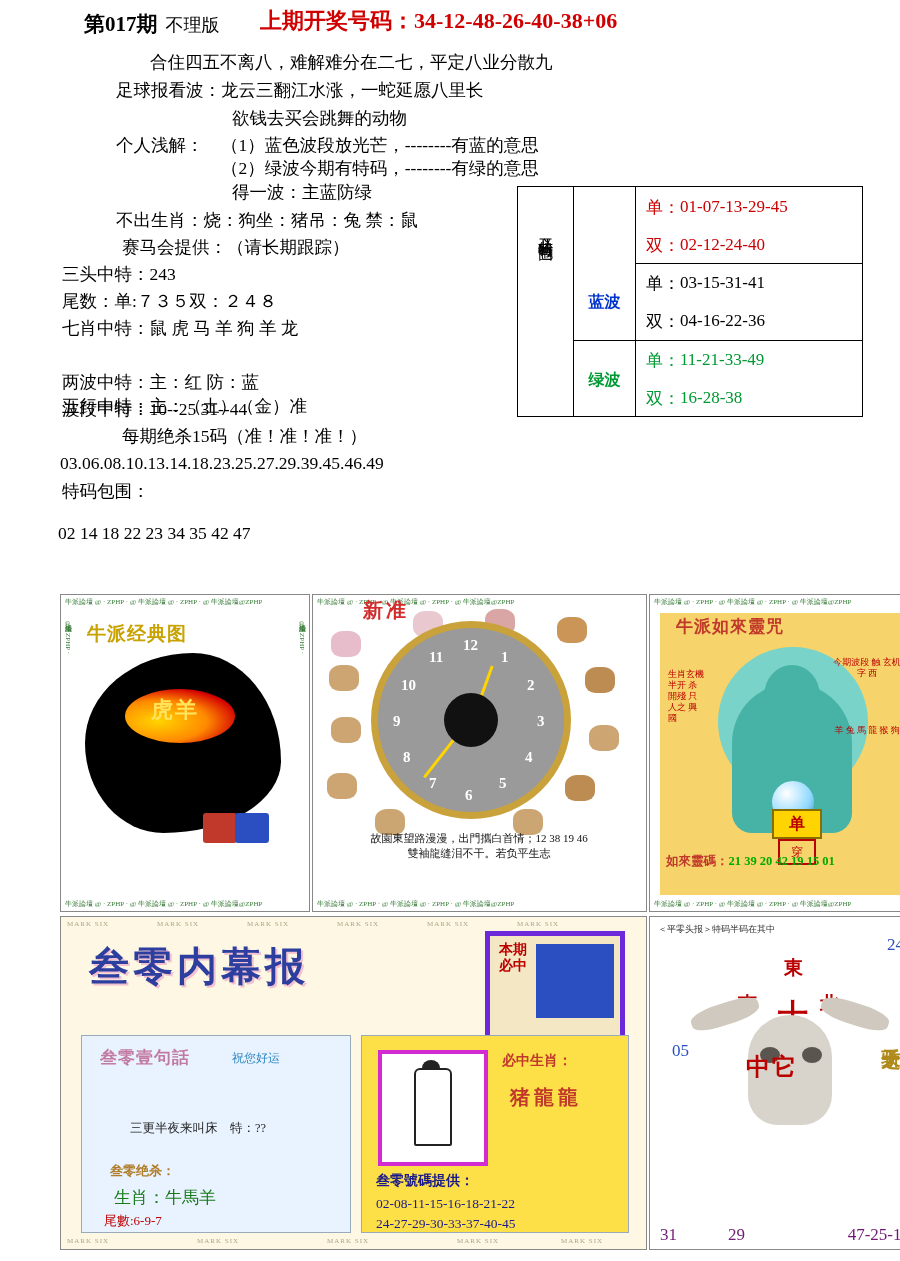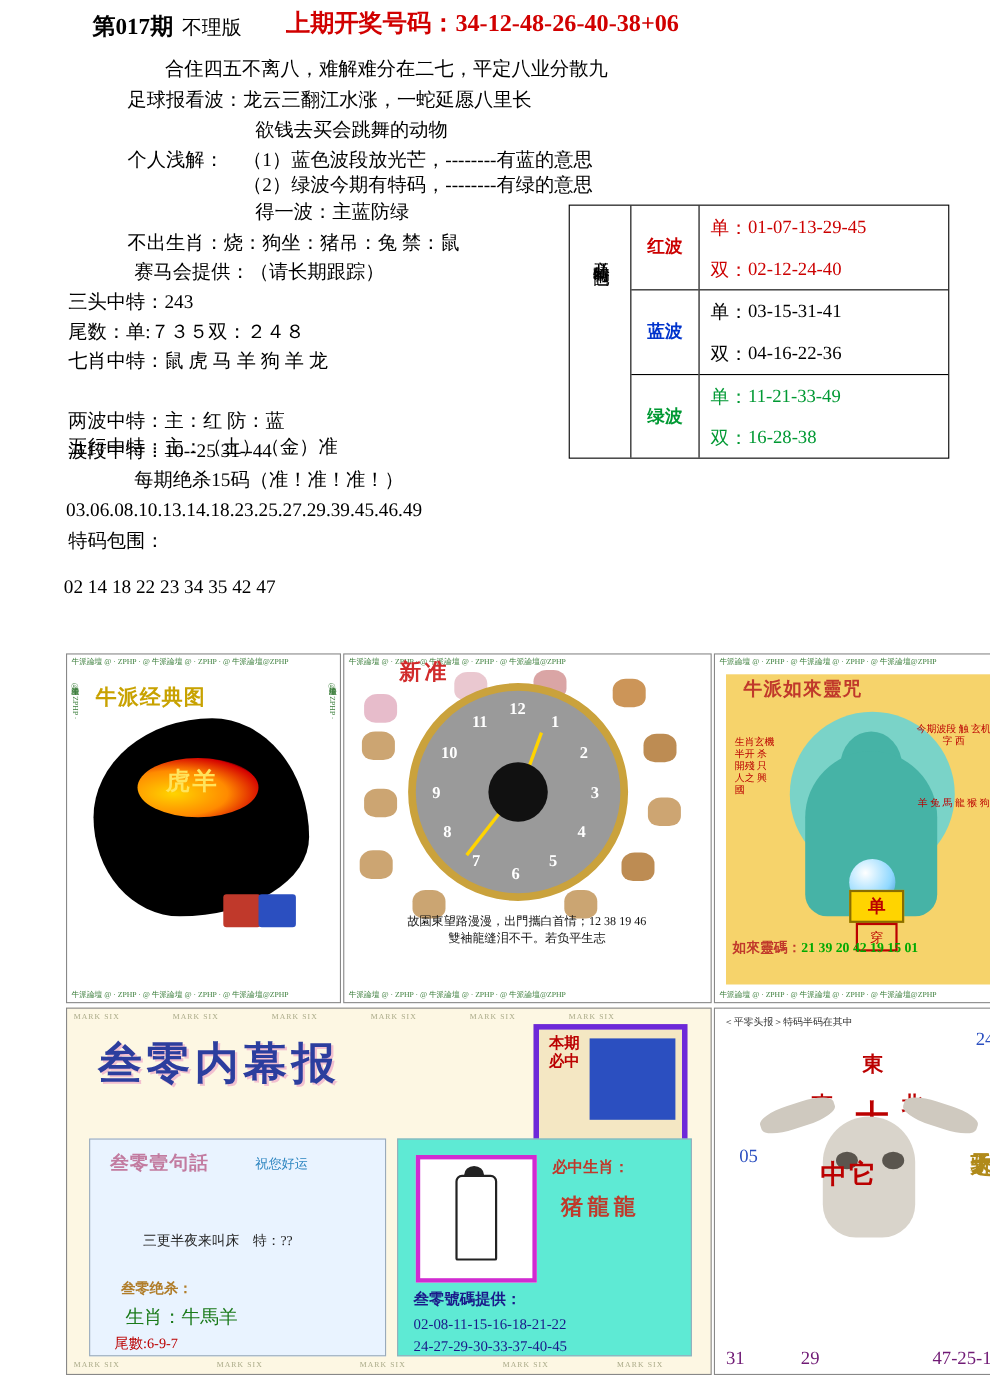--- a/index.html
+++ b/index.html
@@ -95,21 +95,21 @@
   .c3 .sideinfo{position:absolute;right:6px;top:44px;width:74px;font-size:9px;line-height:11px;color:#b00;text-align:center;}
   .c3 .sideinfo2{position:absolute;left:8px;top:56px;width:36px;font-size:9px;line-height:11px;color:#b00;}
 
   
   .c4 .bigtitle{position:absolute;left:28px;top:22px;font-size:40px;font-weight:bold;color:#2c3e9e;letter-spacing:4px;
      text-shadow:2px 2px 0 #f2c0d0;}
   .c4 .redbox{position:absolute;left:424px;top:14px;width:130px;height:112px;border:5px solid #6d28d9;background:#f4e7c3;}
   .c4 .redbox .rb1{position:absolute;left:6px;top:6px;width:34px;height:60px;font-size:14px;font-weight:bold;color:#b00;line-height:16px;text-align:center;}
   .c4 .redbox .rb2{position:absolute;left:46px;top:8px;width:78px;height:74px;background:#2b4fc0;}
   .c4 .panelL{position:absolute;left:20px;top:118px;width:268px;height:196px;background:#e9f3ff;border:1px solid #9ab;}
-  .c4 .panelR{position:absolute;left:300px;top:118px;width:266px;height:196px;background:#5eead4;border:1px solid #9ab;}
+  .c4 .panelR{position:absolute;left:300px;top:118px;width:266px;height:196px;background:#fde047;border:1px solid #9ab;}
   .c4 .pl-t{position:absolute;left:18px;top:10px;font-size:17px;font-weight:bold;color:#c27ba0;letter-spacing:1px;}
   .c4 .pl-w{position:absolute;left:150px;top:14px;font-size:12px;color:#2e86c1;}
   .c4 .pl-l1{position:absolute;left:48px;top:84px;font-size:12.5px;color:#222;}
   .c4 .pl-l2{position:absolute;left:28px;top:126px;font-size:13px;font-weight:bold;color:#b07d2a;}
   .c4 .pl-l3{position:absolute;left:32px;top:150px;font-size:17px;color:#1a7a1a;}
   .c4 .pl-l4{position:absolute;left:22px;top:176px;font-size:13px;color:#b00;}
   .c4 .photo{position:absolute;left:16px;top:14px;width:102px;height:108px;border:4px solid #d12bd1;background:#fff;}
   .c4 .photo .fig{position:absolute;left:32px;top:14px;width:34px;height:74px;background:#fff;border:2px solid #222;border-radius:6px 6px 2px 2px;}
   .c4 .photo .head{position:absolute;left:40px;top:6px;width:18px;height:16px;background:#222;border-radius:50%;}
   .c4 .pr-t{position:absolute;left:140px;top:16px;font-size:14px;font-weight:bold;color:#c0392b;}
@@ -169,25 +169,20 @@
   <div class="txt" style="left:60px;top:455px;">03.06.08.10.13.14.18.23.25.27.29.39.45.46.49</div>
   <div class="txt ind3" style="top:483px;">特码包围：</div>
   <div class="txt" style="left:58px;top:525px;">02 14 18 22 23 34 35 42 47</div>
 
   <div class="tbl">
     <div class="colA">
       <span>必开特码包围</span>
     </div>
 
     <div class="colB">
-      <div class="row r1">
-        <div class="lblstack" style="color:#cc0000">
-          <span>红波</span>
-        </div>
-      </div>
       <div class="row r2">
         <div class="lblstack" style="color:#0033cc">
           <span>蓝波</span>
         </div>
       </div>
       <div class="row r3">
         <div class="lblstack" style="color:#009933">
           <span>绿波</span>
         </div>
       </div>

